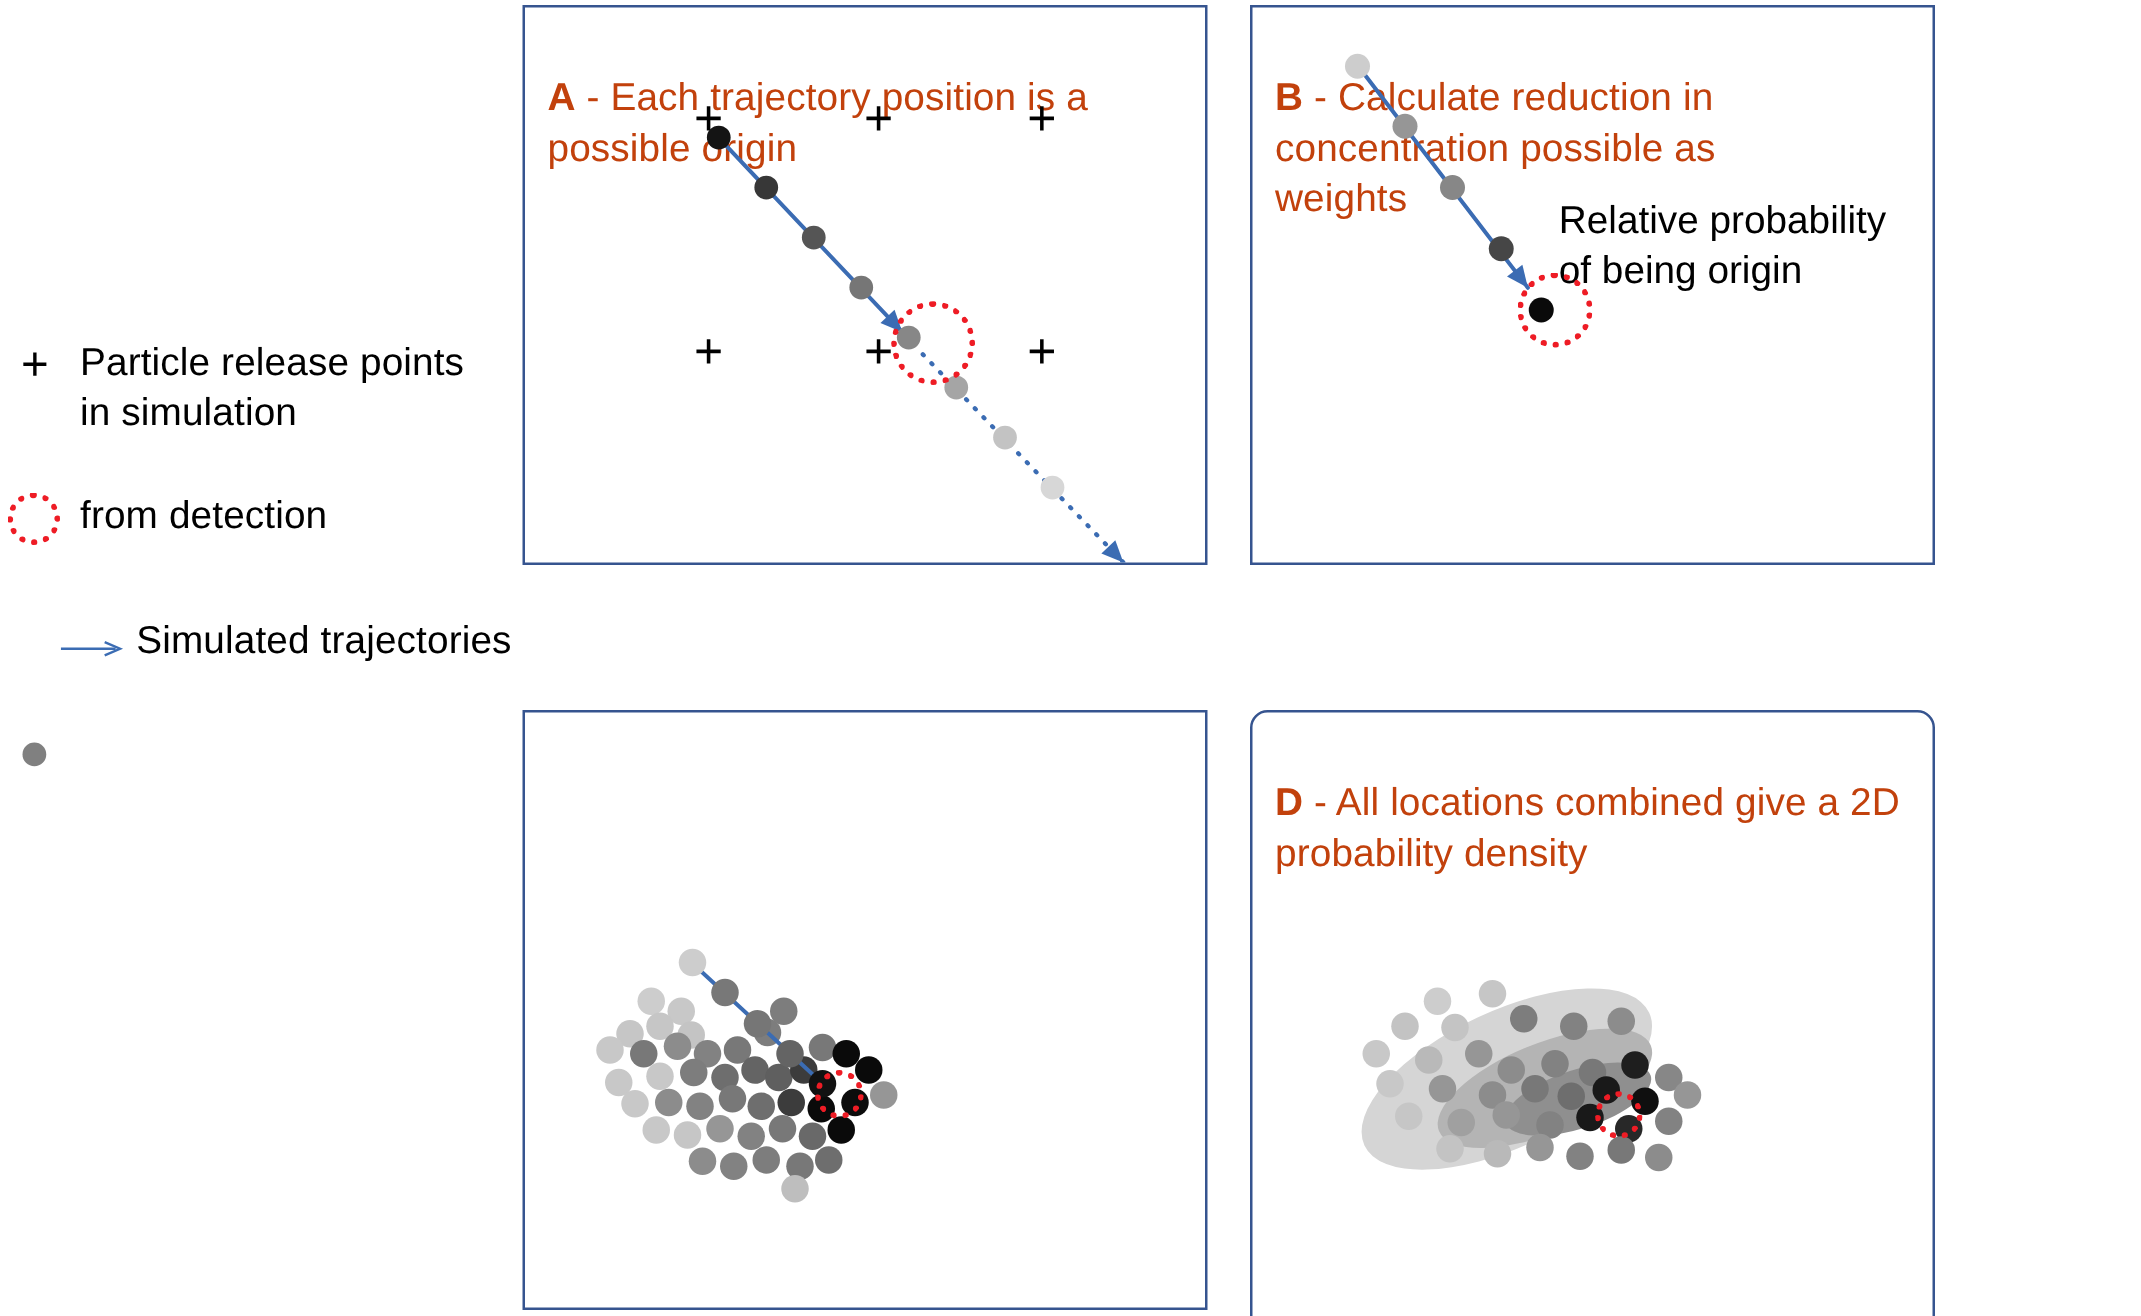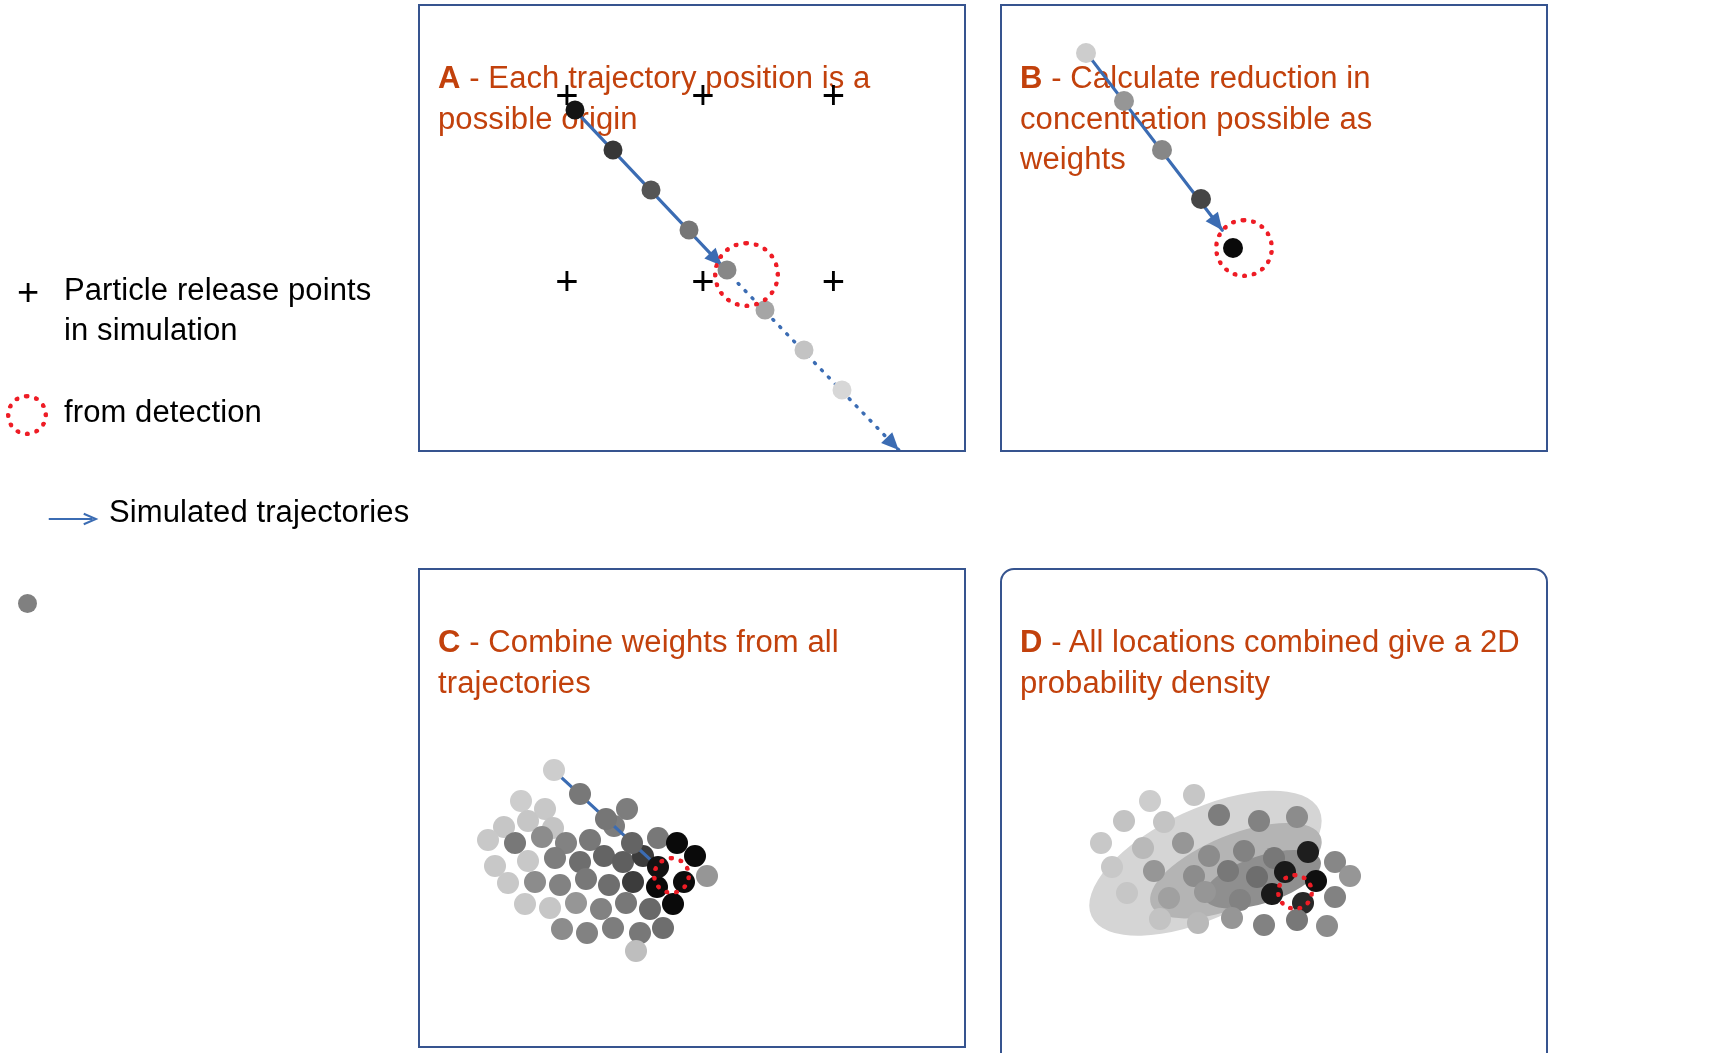--- a/index.html
+++ b/index.html
@@ -216,39 +216,37 @@
         <div class="detect-circle" style="left: 292.672px; top: 234.892px; width: 67.456px; height: 67.456px; border-width: 5px; border-style: dotted; border-color: rgb(238, 28, 37);"></div>
       </div>
   </div>
 
   <div class="panel" id="panel-B" style="left:1000px; top:4px; width:548px; height:448px;">
     <div class="panel-title" style="left:18px; top:12px; width:500px;">
       <span class="tag">B</span><span> - </span><span>Calculate reduction in
 concentration possible as
 weights</span>
     </div>
+    <div class="panel-annotation" style="left:245px; top:150px; width:300px;">Relative probability
+of being origin</div>
     <div class="panel-canvas" id="canvas-B">
         <svg width="544" height="444" viewBox="0 0 544 444" style="position: absolute; left: 0px; top: 0px;">
           <line x1="84.32" y1="46.62" x2="220.32000000000002" y2="224.22" stroke="#3b6cb3" stroke-width="3.2" stroke-linecap="round"></line>
           <polygon points="220.32000000000002,224.22 203.6212276222572,215.15628105707523 215.9234261528695,205.7356785786784" fill="#3b6cb3"></polygon>
         </svg>
         <div class="cloud-dot" style="left: 84.32px; top: 46.62px; width: 20px; height: 20px; background: rgb(205, 205, 205);"></div>
         <div class="cloud-dot" style="left: 122.4px; top: 95.46px; width: 20px; height: 20px; background: rgb(150, 150, 150);"></div>
         <div class="cloud-dot" style="left: 160.48px; top: 144.3px; width: 20px; height: 20px; background: rgb(135, 135, 135);"></div>
         <div class="cloud-dot" style="left: 198.56px; top: 193.14px; width: 20px; height: 20px; background: rgb(70, 70, 70);"></div>
         <div class="cloud-dot" style="left: 231.2px; top: 241.98px; width: 20px; height: 20px; background: rgb(10, 10, 10);"></div>
         <div class="detect-circle" style="left: 212.16px; top: 212.06px; width: 59.84px; height: 59.84px; border-width: 5px; border-style: dotted; border-color: rgb(238, 28, 37);"></div>
       </div>
   </div>
 
   <div class="panel" id="panel-C" style="left:418px; top:568px; width:548px; height:480px;">
-    <div class="panel-title" style="left:18px; top:12px; width:510px;">
-      <span class="tag">C</span><span> - </span><span>Combine weights from all
-trajectories</span>
-    </div>
     <div class="panel-canvas" id="canvas-C">
         <div class="cloud-dot" style="left: 100.945px; top: 231.336px; width: 22px; height: 22px; background: rgb(205, 205, 205);"></div>
         <div class="cloud-dot" style="left: 125.229px; top: 238.762px; width: 22px; height: 22px; background: rgb(200, 200, 200);"></div>
         <div class="cloud-dot" style="left: 84.0806px; top: 257.326px; width: 22px; height: 22px; background: rgb(198, 198, 198);"></div>
         <div class="cloud-dot" style="left: 108.365px; top: 250.643px; width: 22px; height: 22px; background: rgb(198, 198, 198);"></div>
         <div class="cloud-dot" style="left: 132.649px; top: 258.068px; width: 22px; height: 22px; background: rgb(196, 196, 196);"></div>
         <div class="cloud-dot" style="left: 67.8912px; top: 269.702px; width: 22px; height: 22px; background: rgb(200, 200, 200);"></div>
         <div class="cloud-dot" style="left: 94.8736px; top: 273.414px; width: 22px; height: 22px; background: rgb(120, 120, 120);"></div>
         <div class="cloud-dot" style="left: 121.856px; top: 267.226px; width: 22px; height: 22px; background: rgb(140, 140, 140);"></div>
         <div class="cloud-dot" style="left: 146.14px; top: 273.414px; width: 22px; height: 22px; background: rgb(130, 130, 130);"></div>

